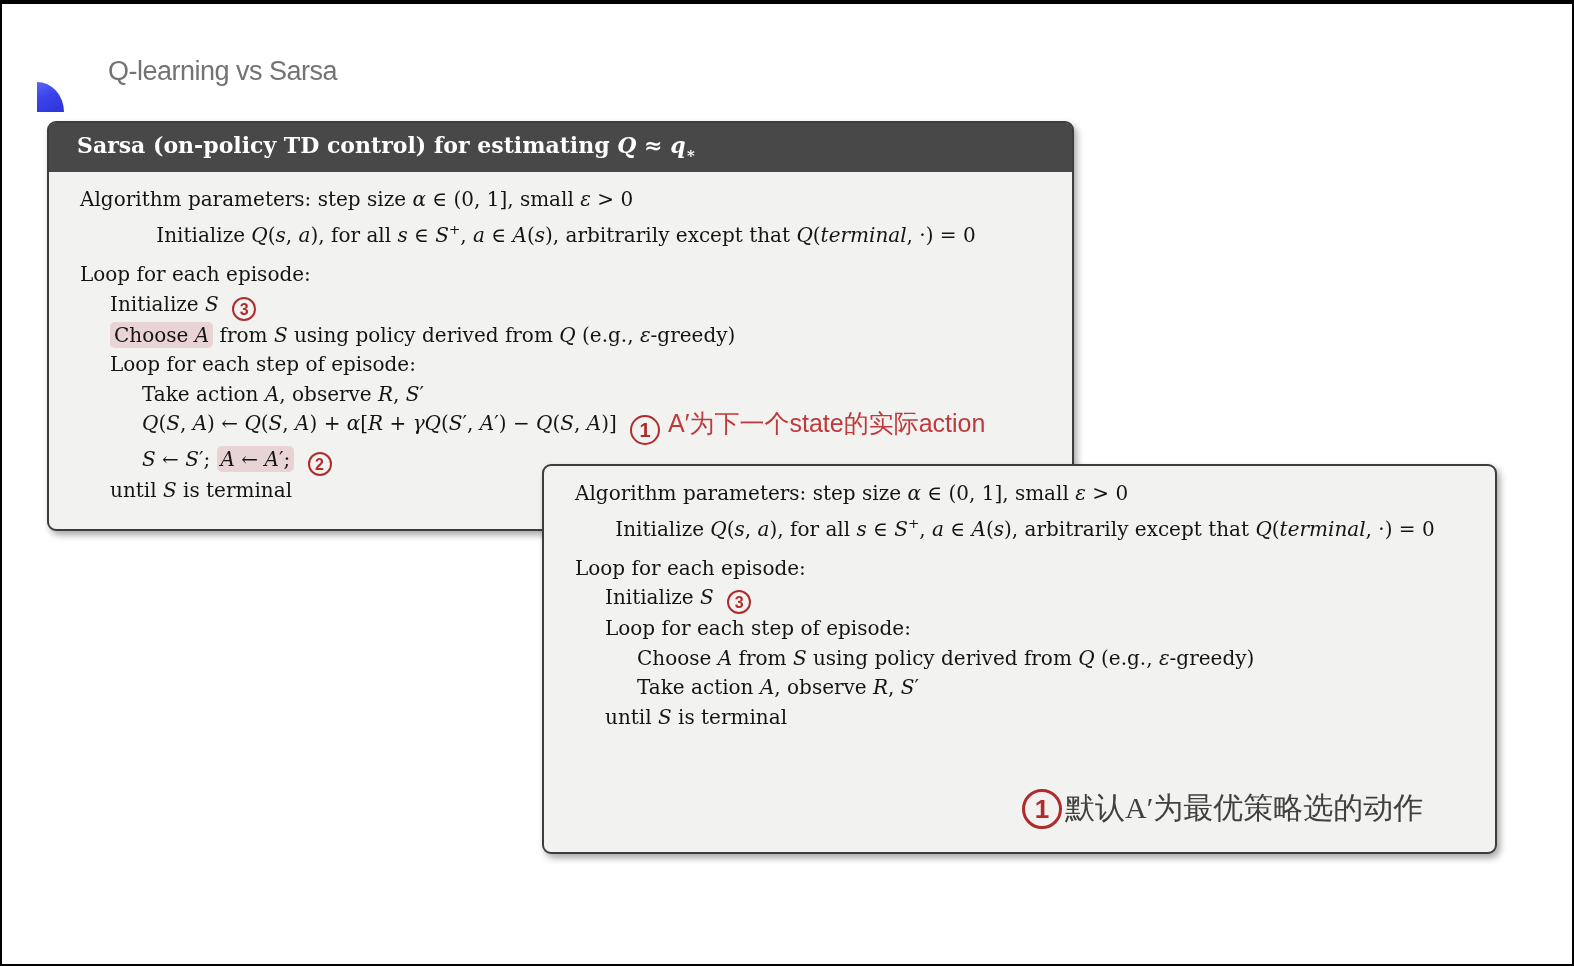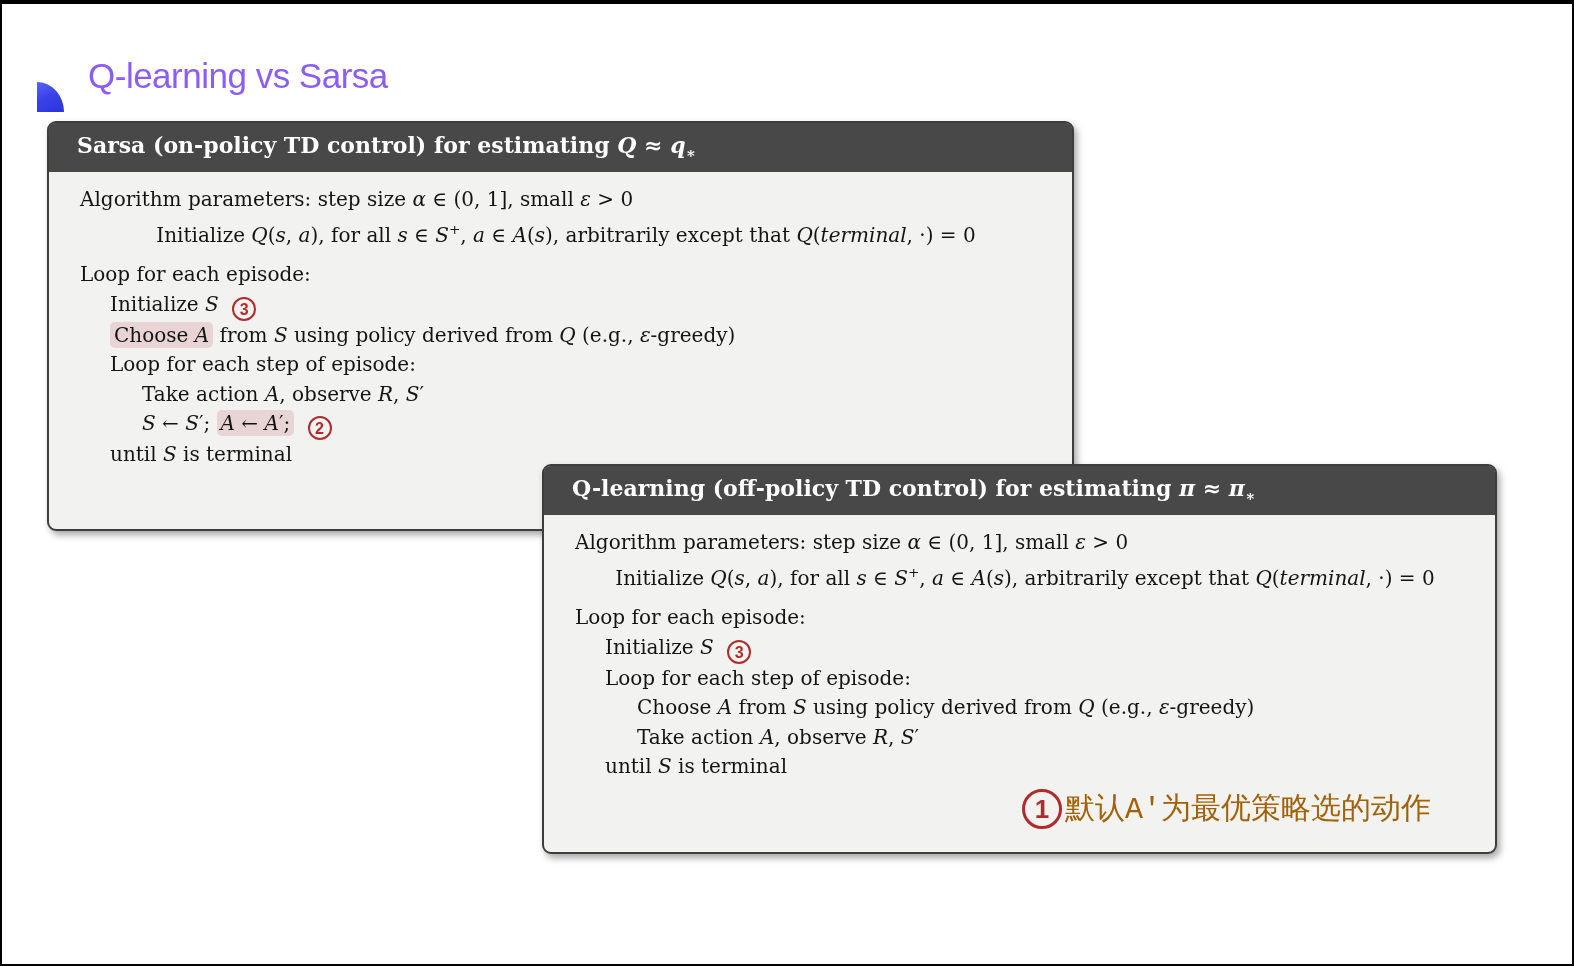--- a/index.html
+++ b/index.html
@@ -14,22 +14,22 @@
     font-family:"Liberation Sans", sans-serif;
   }
   
   .corner-accent {
     position:absolute; left:35px; top:78px;
     width:27px; height:30px;
     border-radius:0 100% 0 0;
     background:linear-gradient(155deg,#5a64f4 0%,#3a43ea 45%,#2c33d8 100%);
   }
   .page-title {
-    position:absolute; left:86px; top:52px;
-    font-size:35px; font-weight:400; color:#8b5cf6;
+    position:absolute; left:106px; top:52px;
+    font-size:27px; font-weight:400; color:#737373;
     letter-spacing:-0.5px;
   }
   
   .algo-box {
     position:absolute;
     background:#f2f2f0;
     border:2px solid #3d3d3d;
     border-radius:9px;
     box-shadow:3px 4px 7px rgba(0,0,0,0.35);
   }
@@ -77,22 +77,22 @@
     margin-left:8px;
     vertical-align:-2px;
   }
   .floating-note {
     position:absolute; left:478px; top:322px;
     display:flex; align-items:center; gap:3px;
     white-space:nowrap;
   }
   .floating-note .badge { margin-left:0; vertical-align:0; }
   .floating-note-text {
-    color:#a16207;
-    font-family:Liberation Mono, monospace;
+    color:#404040;
+    font-family:Liberation Serif, serif;
     font-size:30px; font-weight:500;
   }
   sub { font-size:68%; }
   sup { font-size:68%; }
 </style>
 </head>
 <body>
 
 <div class="frame">
 
@@ -103,27 +103,27 @@
   <div class="algo-box sarsa-box">
     <div class="box-header">Sarsa (on-policy TD control) for estimating <i>Q</i> ≈ <i>q</i><sub>∗</sub></div>
     <div class="box-body">
         <div class="algo-line indent-0">Algorithm parameters: step size <i>α</i> ∈ (0, 1], small <i>ε</i> &gt; 0</div>
         <div class="algo-line indent-0 gap-after">Initialize <i>Q</i>(<i>s</i>, <i>a</i>), for all <i>s</i> ∈ <i>S</i><sup>+</sup>, <i>a</i> ∈ <i>A</i>(<i>s</i>), arbitrarily except that <i>Q</i>(<i>terminal</i>, ·) = 0</div>
         <div class="algo-line indent-0">Loop for each episode:</div>
         <div class="algo-line indent-1">Initialize <i>S</i> <span class="badge">3</span></div>
         <div class="algo-line indent-1"><span class="hl">Choose <i>A</i></span> from <i>S</i> using policy derived from <i>Q</i> (e.g., <i>ε</i>-greedy)</div>
         <div class="algo-line indent-1">Loop for each step of episode:</div>
         <div class="algo-line indent-2">Take action <i>A</i>, observe <i>R</i>, <i>S</i>′</div>
+        <div class="algo-line indent-2"><i>Q</i>(<i>S</i>, <i>A</i>) ← <i>Q</i>(<i>S</i>, <i>A</i>) + <i>α</i>[<i>R</i> + <i>γQ</i>(<i>S</i>′, <i>A</i>′) − <i>Q</i>(<i>S</i>, <i>A</i>)] <span class="badge badge-lg">1</span><span class="inline-note">A′为下一个state的实际action</span></div>
         <div class="algo-line indent-2"><i>S</i> ← <i>S</i>′; <span class="hl"><i>A</i> ← <i>A</i>′;</span> <span class="badge">2</span></div>
         <div class="algo-line indent-1">until <i>S</i> is terminal</div>
       </div>
   </div>
 
   <div class="algo-box q-box">
-    <div class="box-header">Q-learning (off-policy TD control) for estimating <i>π</i> ≈ <i>π</i><sub>∗</sub></div>
     <div class="box-body">
         <div class="algo-line indent-0">Algorithm parameters: step size <i>α</i> ∈ (0, 1], small <i>ε</i> &gt; 0</div>
         <div class="algo-line indent-0 gap-after">Initialize <i>Q</i>(<i>s</i>, <i>a</i>), for all <i>s</i> ∈ <i>S</i><sup>+</sup>, <i>a</i> ∈ <i>A</i>(<i>s</i>), arbitrarily except that <i>Q</i>(<i>terminal</i>, ·) = 0</div>
         <div class="algo-line indent-0">Loop for each episode:</div>
         <div class="algo-line indent-1">Initialize <i>S</i> <span class="badge">3</span></div>
         <div class="algo-line indent-1">Loop for each step of episode:</div>
         <div class="algo-line indent-2">Choose <i>A</i> from <i>S</i> using policy derived from <i>Q</i> (e.g., <i>ε</i>-greedy)</div>
         <div class="algo-line indent-2">Take action <i>A</i>, observe <i>R</i>, <i>S</i>′</div>
         <div class="algo-line indent-1">until <i>S</i> is terminal</div>
       </div>

